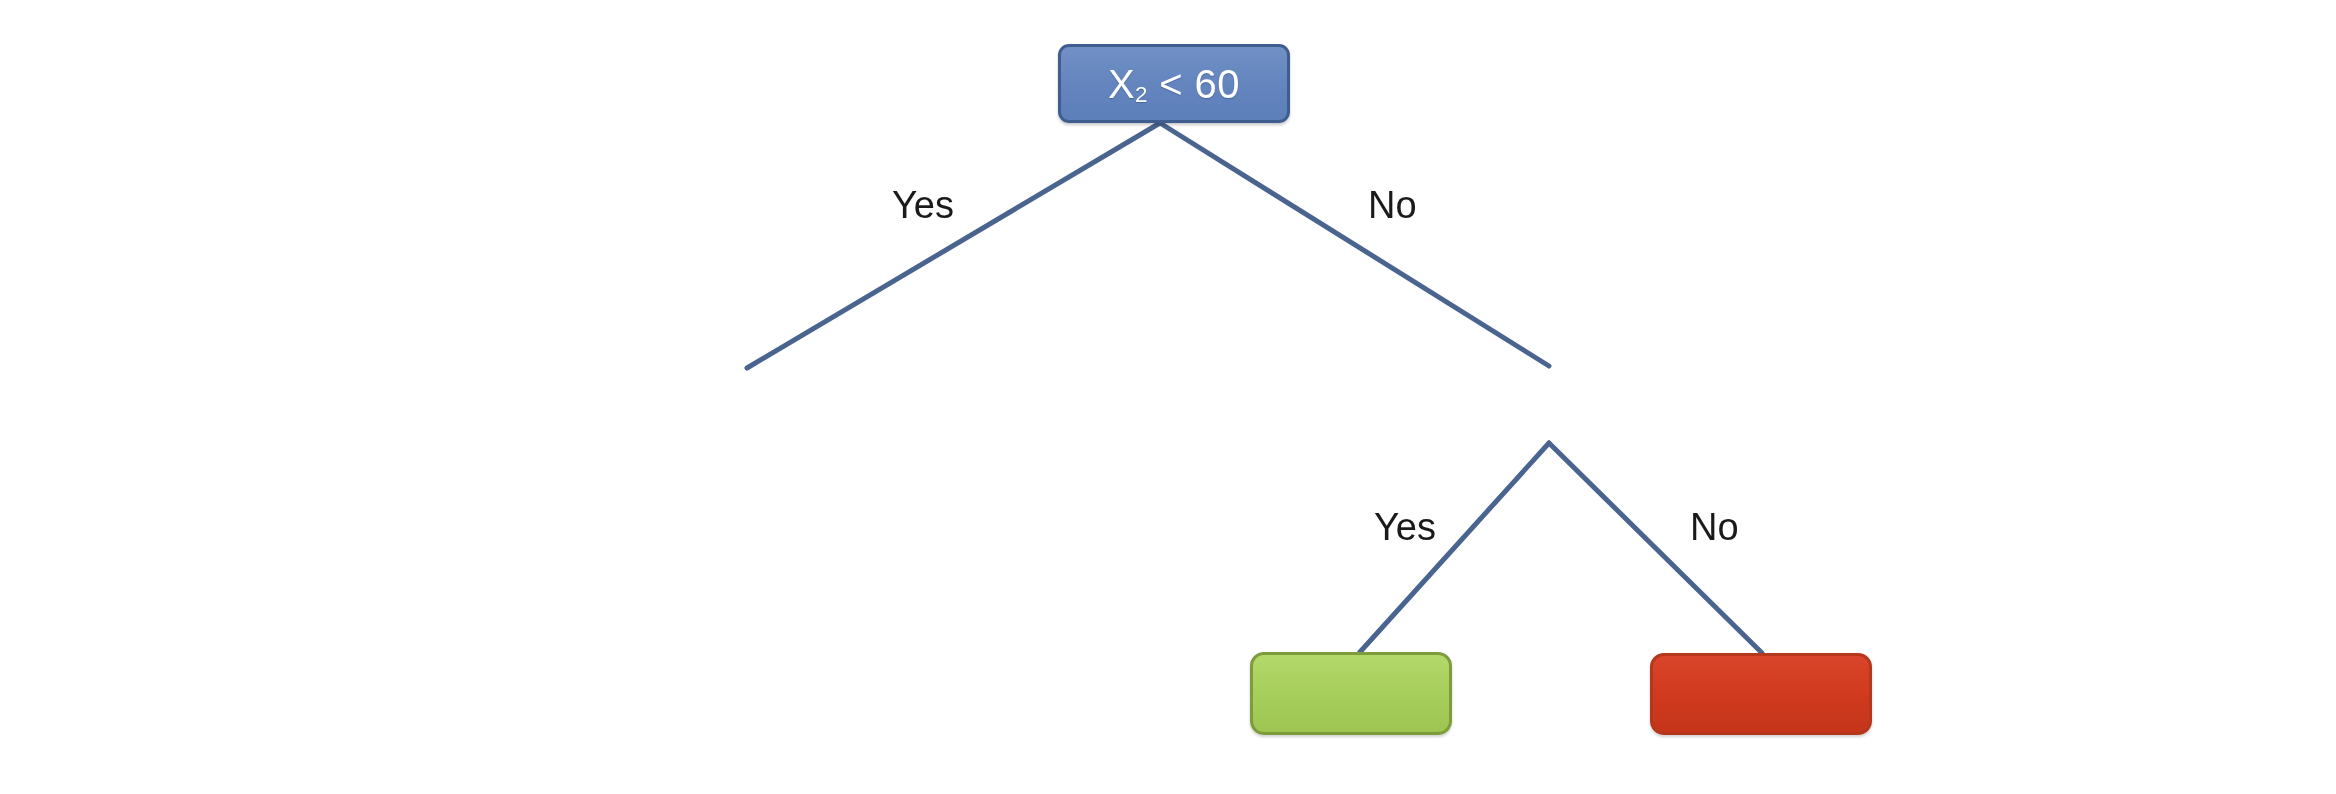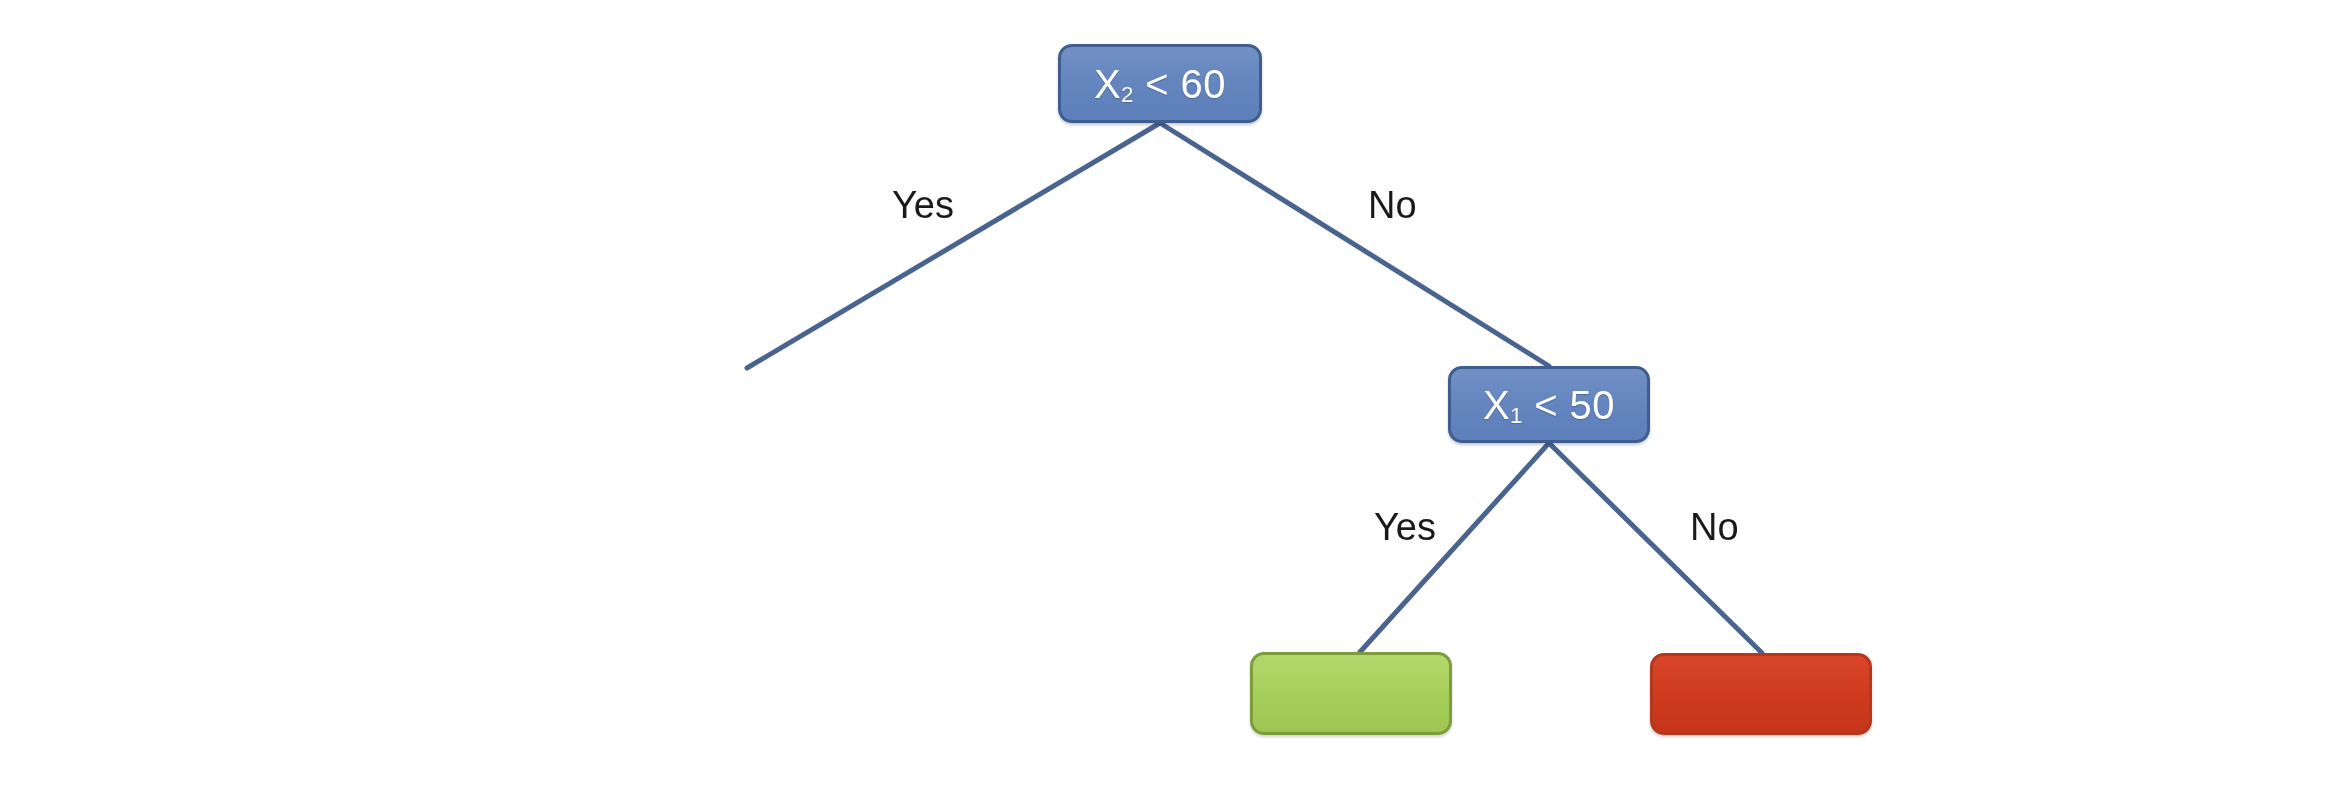--- a/index.html
+++ b/index.html
@@ -83,31 +83,26 @@
 
   <svg id="edges" viewBox="0 0 2336 794" xmlns="http://www.w3.org/2000/svg">
     <g id="edge-lines" stroke="#4a6490" stroke-width="5" stroke-linecap="round" fill="none">
         <line x1="1160" y1="123" x2="747" y2="368"></line>
         <line x1="1160" y1="123" x2="1549" y2="366"></line>
         <line x1="1549" y1="443" x2="1360" y2="652"></line>
         <line x1="1549" y1="443" x2="1762" y2="653"></line>
       </g>
   </svg>
 
-  <div class="node node-decision" style="left: 1058px; top: 44px; width: 204px; height: 79px;">
+  <div class="node node-decision" style="left: 1058px; top: 44px; width: 232px; height: 79px; border-radius: 11px;">
     <span class="node-label">
       <span>X</span><sub>2</sub><span> &lt; 60</span>
     </span>
   </div>
 
-  <div class="node node-decision" style="left: 1448px; top: 366px; width: 202px; height: 77px;">
-    <span class="node-label">
-      <span>X</span><sub>1</sub><span> &lt; 50</span>
-    </span>
-  </div>
 
   <div class="node node-leaf-green" style="left: 1250px; top: 652px; width: 202px; height: 83px;">
     <span class="node-label"></span>
   </div>
 
   <div class="node node-leaf-red" style="left: 1650px; top: 653px; width: 222px; height: 82px;">
     <span class="node-label"></span>
   </div>
 
   <span class="edge-label" style="left: 884px; top: 186px;">Yes</span>

